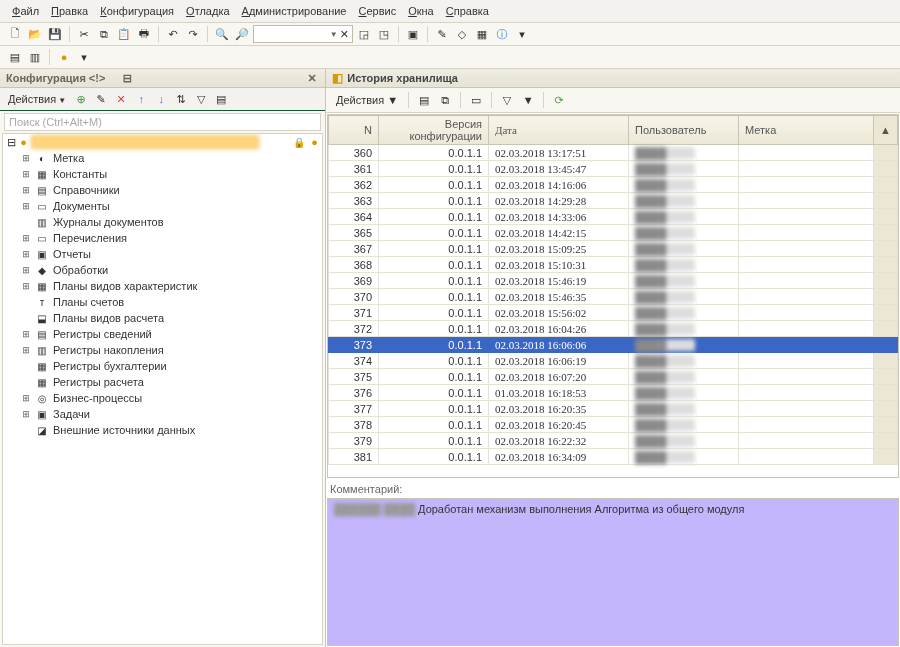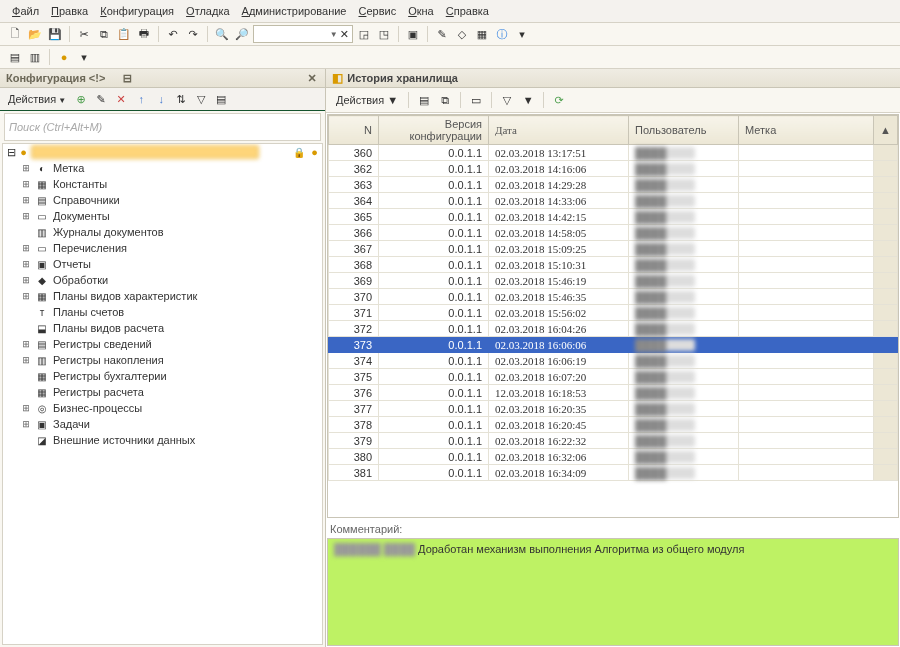--- a/index.html
+++ b/index.html
@@ -22,21 +22,21 @@
   .main { display: flex; flex: 1; min-height: 0; }
 
   
   .left { width: 326px; display: flex; flex-direction: column; border-right: 1px solid #c9c5b6; background: #f9f7f1; }
   .panel-hdr { display: flex; align-items: center; padding: 2px 6px; background: linear-gradient(#efece3, #e6e2d4); border-bottom: 1px solid #c9c5b6; font-weight: bold; color: #6b6757; gap: 15px; }
   .panel-hdr .close { margin-left: auto; width: 14px; height: 14px; display:flex;align-items:center;justify-content:center; cursor:pointer; }
   .panel-hdr .pin { width: 14px; height:14px; display:flex;align-items:center;justify-content:center; margin-right:2px; cursor:pointer;}
   .panel-toolbar { display:flex; align-items:center; gap:2px; padding:2px 4px; border-bottom:1px solid #14532d; background:#f4f2ee;}
   .panel-toolbar .act { padding:1px 4px; cursor:pointer; }
   .panel-toolbar .caret { font-size:8px; margin-left:2px; }
-  .search-box { margin:2px 4px; border:1px solid #d6d2c6; background:#fff; height:28px; display:flex; align-items:center; padding:0 4px; color:#aaa; font-style:italic;}
+  .search-box { margin:2px 4px; border:1px solid #d6d2c6; background:#fff; height:18px; display:flex; align-items:center; padding:0 4px; color:#aaa; }
   .tree { flex:1; overflow:auto; background:#fff; border:1px solid #d6d2c6; margin:0 2px 2px 2px;}
   .tree-root { display:flex; align-items:center; padding:1px 4px; gap:4px; }
   .tree-root .sel { background:#fed57a; border:1px solid #e6b84a; padding:0 4px; border-radius:2px; filter:blur(2px); color:transparent;}
   .tree-root .lock { margin-left:auto; color:#888; font-size:10px;}
   .tree-item { display:flex; align-items:center; padding:1px 4px 1px 18px; gap:4px; cursor:default;}
   .tree-item .exp { width:10px; text-align:center; color:#666; font-size:9px; }
   .tree-item .ico { width:14px; height:14px; display:flex; align-items:center; justify-content:center; font-size:10px;}
   .tree-item.noexp .exp { visibility:hidden; }
 
   
@@ -50,21 +50,21 @@
   table { border-collapse:collapse; width:100%; }
   thead th { background: linear-gradient(#f7f4ea,#ece7d5); border:1px solid #c9c5b6; text-align:left; padding:2px 6px; font-weight:normal; color:#555; position:sticky; top:0;}
   tbody td { border:1px solid #e5e2d6; padding:1px 6px; height:16px; white-space:nowrap;}
   tbody tr.sel td { background:#3a66c4; color:#fff; border-color:#3a66c4;}
   .col-n { width:50px; text-align:right; }
   .col-v { width:110px;text-align:right; }
   .col-d { width:140px;font-family:Liberation Serif, serif; }
   .col-u { width:110px; }
   .user-blur { filter:blur(2px); color:#888; background:#ddd; border-radius:2px; display:inline-block; min-width:60px; height:12px;}
 
-  .comment-box { border:1px solid #c9c5b6; margin:3px 1px 1px 1px; padding:4px 6px; height:108px; background:#bef264; overflow:auto;}
+  .comment-box { border:1px solid #c9c5b6; margin:3px 1px 1px 1px; padding:4px 6px; height:148px; background:#c4b5fd; overflow:auto;}
   .comment-label { color:#666; margin:4px 1px 0 4px;}
   .comment-blur { filter:blur(2px); color:#999; }
 
   .scroll-col { width:14px; background:#ece7d5; border-left:1px solid #c9c5b6;}
 </style>
 </head>
 <body>
 
 <div class="menubar" id="menubar">
     <span><u>Ф</u>айл</span>
@@ -276,20 +276,28 @@
         <tbody id="tbody">
             <tr>
               <td class="col-n">360</td>
               <td class="col-v">0.0.1.1</td>
               <td class="col-d">02.03.2018 13:17:51</td>
               <td class="col-u"><span class="user-blur">████</span></td>
               <td></td>
               <td class="scroll-col"></td>
             </tr>
             <tr>
+              <td class="col-n">361</td>
+              <td class="col-v">0.0.1.1</td>
+              <td class="col-d">02.03.2018 13:45:47</td>
+              <td class="col-u"><span class="user-blur">████</span></td>
+              <td></td>
+              <td class="scroll-col"></td>
+            </tr>
+            <tr>
               <td class="col-n">362</td>
               <td class="col-v">0.0.1.1</td>
               <td class="col-d">02.03.2018 14:16:06</td>
               <td class="col-u"><span class="user-blur">████</span></td>
               <td></td>
               <td class="scroll-col"></td>
             </tr>
             <tr>
               <td class="col-n">363</td>
               <td class="col-v">0.0.1.1</td>
@@ -303,28 +311,20 @@
               <td class="col-v">0.0.1.1</td>
               <td class="col-d">02.03.2018 14:33:06</td>
               <td class="col-u"><span class="user-blur">████</span></td>
               <td></td>
               <td class="scroll-col"></td>
             </tr>
             <tr>
               <td class="col-n">365</td>
               <td class="col-v">0.0.1.1</td>
               <td class="col-d">02.03.2018 14:42:15</td>
-              <td class="col-u"><span class="user-blur">████</span></td>
-              <td></td>
-              <td class="scroll-col"></td>
-            </tr>
-            <tr>
-              <td class="col-n">366</td>
-              <td class="col-v">0.0.1.1</td>
-              <td class="col-d">02.03.2018 14:58:05</td>
               <td class="col-u"><span class="user-blur">████</span></td>
               <td></td>
               <td class="scroll-col"></td>
             </tr>
             <tr>
               <td class="col-n">367</td>
               <td class="col-v">0.0.1.1</td>
               <td class="col-d">02.03.2018 15:09:25</td>
               <td class="col-u"><span class="user-blur">████</span></td>
               <td></td>
@@ -390,21 +390,21 @@
               <td class="col-n">375</td>
               <td class="col-v">0.0.1.1</td>
               <td class="col-d">02.03.2018 16:07:20</td>
               <td class="col-u"><span class="user-blur">████</span></td>
               <td></td>
               <td class="scroll-col"></td>
             </tr>
             <tr>
               <td class="col-n">376</td>
               <td class="col-v">0.0.1.1</td>
-              <td class="col-d">12.03.2018 16:18:53</td>
+              <td class="col-d">01.03.2018 16:18:53</td>
               <td class="col-u"><span class="user-blur">████</span></td>
               <td></td>
               <td class="scroll-col"></td>
             </tr>
             <tr>
               <td class="col-n">377</td>
               <td class="col-v">0.0.1.1</td>
               <td class="col-d">02.03.2018 16:20:35</td>
               <td class="col-u"><span class="user-blur">████</span></td>
               <td></td>
@@ -415,28 +415,20 @@
               <td class="col-v">0.0.1.1</td>
               <td class="col-d">02.03.2018 16:20:45</td>
               <td class="col-u"><span class="user-blur">████</span></td>
               <td></td>
               <td class="scroll-col"></td>
             </tr>
             <tr>
               <td class="col-n">379</td>
               <td class="col-v">0.0.1.1</td>
               <td class="col-d">02.03.2018 16:22:32</td>
-              <td class="col-u"><span class="user-blur">████</span></td>
-              <td></td>
-              <td class="scroll-col"></td>
-            </tr>
-            <tr>
-              <td class="col-n">380</td>
-              <td class="col-v">0.0.1.1</td>
-              <td class="col-d">02.03.2018 16:32:06</td>
               <td class="col-u"><span class="user-blur">████</span></td>
               <td></td>
               <td class="scroll-col"></td>
             </tr>
             <tr>
               <td class="col-n">381</td>
               <td class="col-v">0.0.1.1</td>
               <td class="col-d">02.03.2018 16:34:09</td>
               <td class="col-u"><span class="user-blur">████</span></td>
               <td></td>

